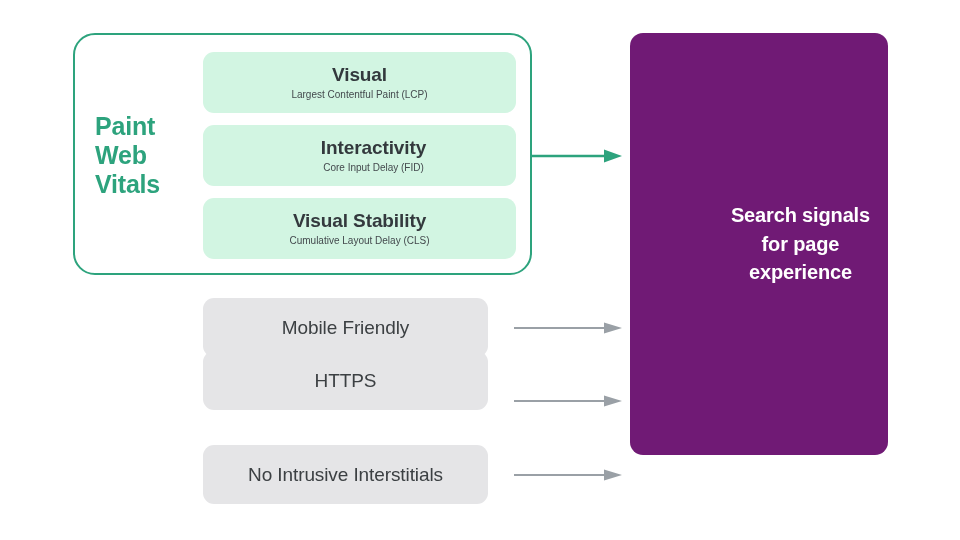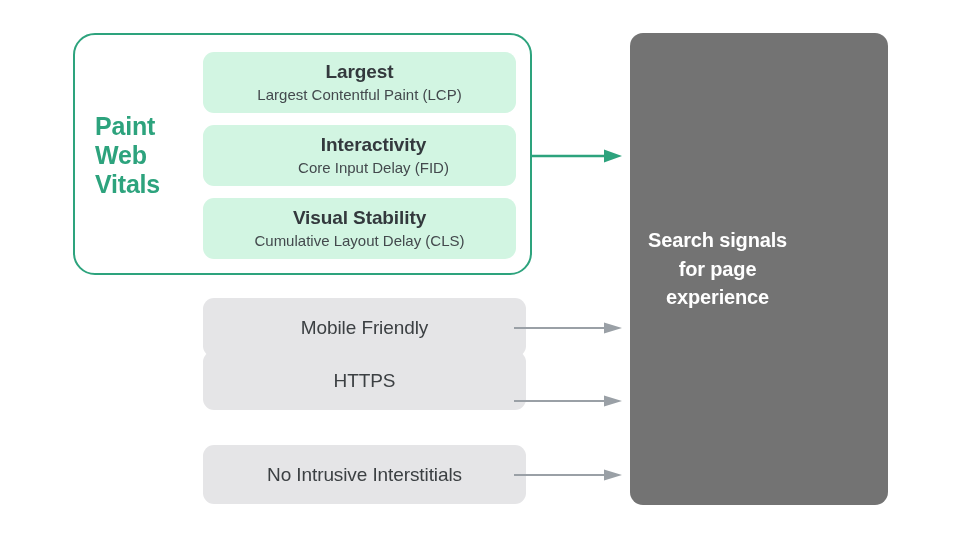--- a/index.html
+++ b/index.html
@@ -50,34 +50,34 @@
   }
   .metric-title {
     color: #33393D;
     font-size: 19px;
     font-weight: bold;
     line-height: 1.15;
     letter-spacing: -0.1px;
   }
   .metric-sub {
     color: #43494D;
-    font-size: 15px;
+    font-size: 10px;
     font-weight: normal;
     line-height: 1.3;
     margin-top: 2px;
   }
   .metric.m0 { top: 52px; }
   .metric.m1 { top: 125px; padding-left: 28px; }
   .metric.m2 { top: 198px; }
 
   
   .signal {
     position: absolute;
     left: 203px;
-    width: 323px;
+    width: 285px;
     height: 59px;
     background: #E5E5E7;
     border-radius: 11px;
     display: flex;
     align-items: center;
     justify-content: center;
   }
   .signal-label {
     color: #3C4043;
     font-size: 19px;
@@ -96,26 +96,26 @@
   }
   .arrow.green  { left: 530px; top: 148px; width: 92px; }
   .arrow.grey0  { left: 514px; top: 320px; width: 108px; }
   .arrow.grey1  { left: 514px; top: 393px; width: 108px; }
   .arrow.grey2  { left: 514px; top: 467px; width: 108px; }
 
   
   .blue-panel {
     position: absolute;
     left: 630px; top: 33px;
-    width: 258px; height: 472px;
-    background: #737373;
+    width: 258px; height: 422px;
+    background: #701a75;
     border-radius: 13px;
     display: flex;
     align-items: center;
-    justify-content: flex-start;
+    justify-content: flex-end;
   }
   .blue-panel-text {
     color: #ffffff;
     font-size: 20px;
     font-weight: bold;
     line-height: 1.42;
     text-align: center;
     letter-spacing: -0.15px;
     white-space: pre-line;
     padding: 0 18px;
@@ -126,21 +126,21 @@
 
 <div id="stage">
 
   <div class="cwv-container"></div>
 
   <div class="cwv-label" style="white-space: pre-line;">Paint
 Web
 Vitals</div>
 
   <div class="metric m0">
-    <div class="metric-title">Largest</div>
+    <div class="metric-title">Visual</div>
     <div class="metric-sub">Largest Contentful Paint (LCP)</div>
   </div>
 
   <div class="metric m1">
     <div class="metric-title">Interactivity</div>
     <div class="metric-sub">Core Input Delay (FID)</div>
   </div>
 
   <div class="metric m2">
     <div class="metric-title">Visual Stability</div>

